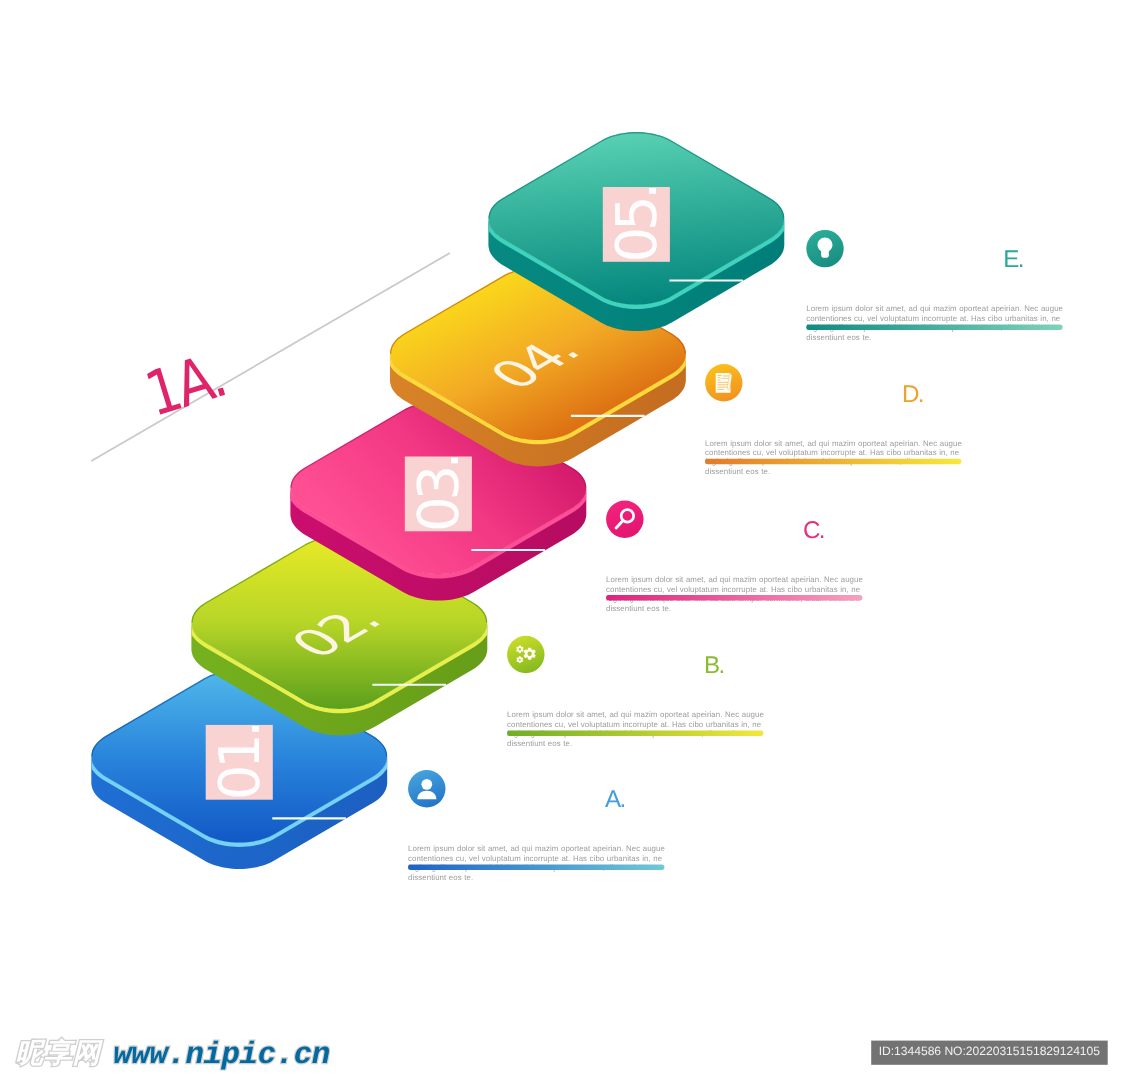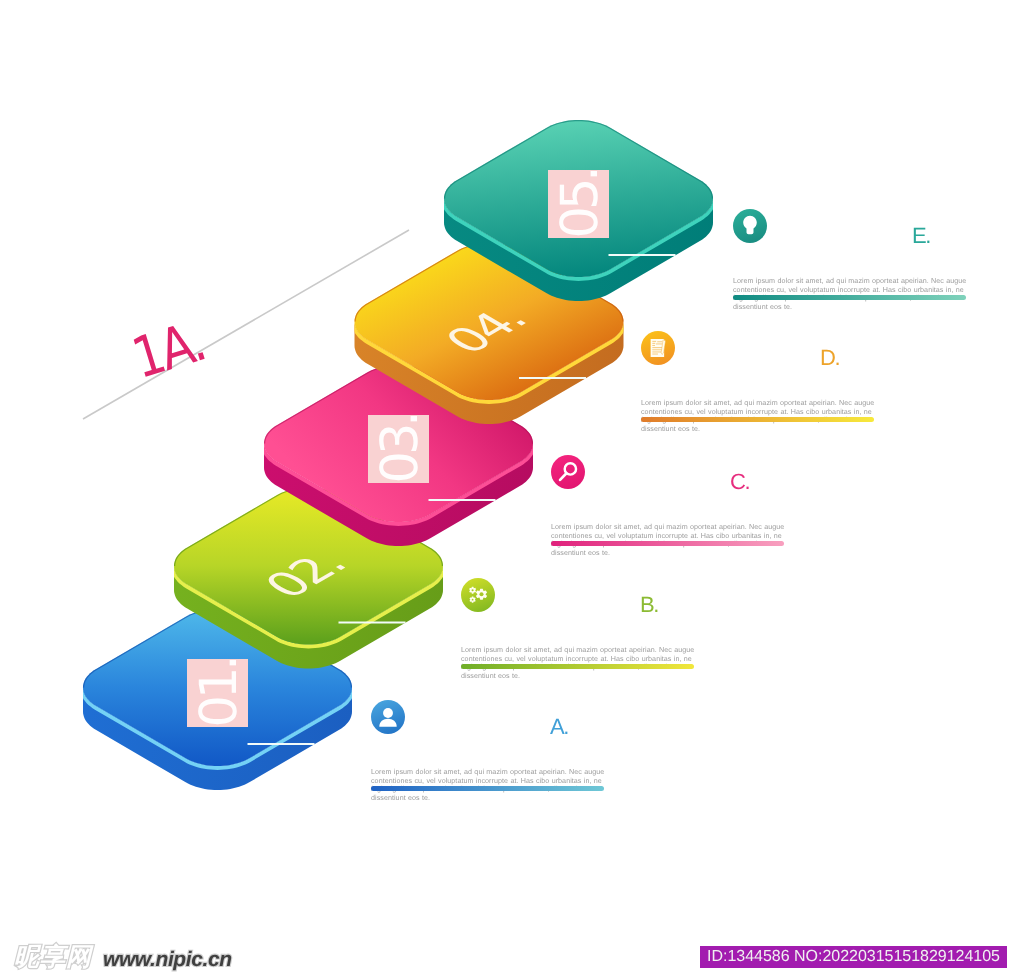--- a/index.html
+++ b/index.html
@@ -18,25 +18,25 @@
 
   #mark1a{position:absolute;color:#e0246c;font-size:56px;font-weight:400;
           font-family:"DejaVu Sans",sans-serif;letter-spacing:-3px;
           transform:rotate(-17deg) scaleX(0.86);transform-origin:0 100%;white-space:nowrap;}
 
   .wm{position:absolute;bottom:0;left:0;width:1024px;height:44px;}
   .wm .cn{position:absolute;left:14px;top:8px;font-size:25px;letter-spacing:1px;
           color:#fff;font-weight:700;font-style:italic;paint-order:stroke fill;
           -webkit-text-stroke:2.4px #cfcfcf;
           font-family:"DejaVu Sans",sans-serif;line-height:25px;}
-  .wm .url{position:absolute;left:103px;top:13px;font-size:21px;font-style:italic;font-weight:700;
-           color:#404040;paint-order:stroke fill;-webkit-text-stroke:2.2px #cfcfcf;
-           font-family:Liberation Sans, sans-serif;line-height:21px;letter-spacing:-0.4px;}
-  .wm .idbox{position:absolute;right:17px;top:10px;background:#a21caf;color:#f0f0f0;
-             font-size:16px;padding:3px 7px 4px;letter-spacing:-0.02px;line-height:15px;text-align:center;}
+  .wm .url{position:absolute;left:103px;top:13px;font-size:28px;font-style:italic;font-weight:700;
+           color:#0369a1;paint-order:stroke fill;-webkit-text-stroke:2.2px #cfcfcf;
+           font-family:Liberation Mono, monospace;line-height:21px;letter-spacing:-0.4px;}
+  .wm .idbox{position:absolute;right:17px;top:10px;background:#737373;color:#f0f0f0;
+             font-size:11px;padding:3px 7px 4px;letter-spacing:-0.02px;line-height:15px;text-align:center;}
 </style>
 </head>
 <body>
 
 <div id="stage">
   <svg id="art" viewBox="0 0 1024 980">
       <defs>
         <linearGradient id="gt4" gradientUnits="userSpaceOnUse" x1="217.5" y1="609.0" x2="217.5" y2="766.0">
           <stop offset="0" stop-color="#4fb9ea"></stop>
           <stop offset="0.5" stop-color="#2a85dc"></stop>

